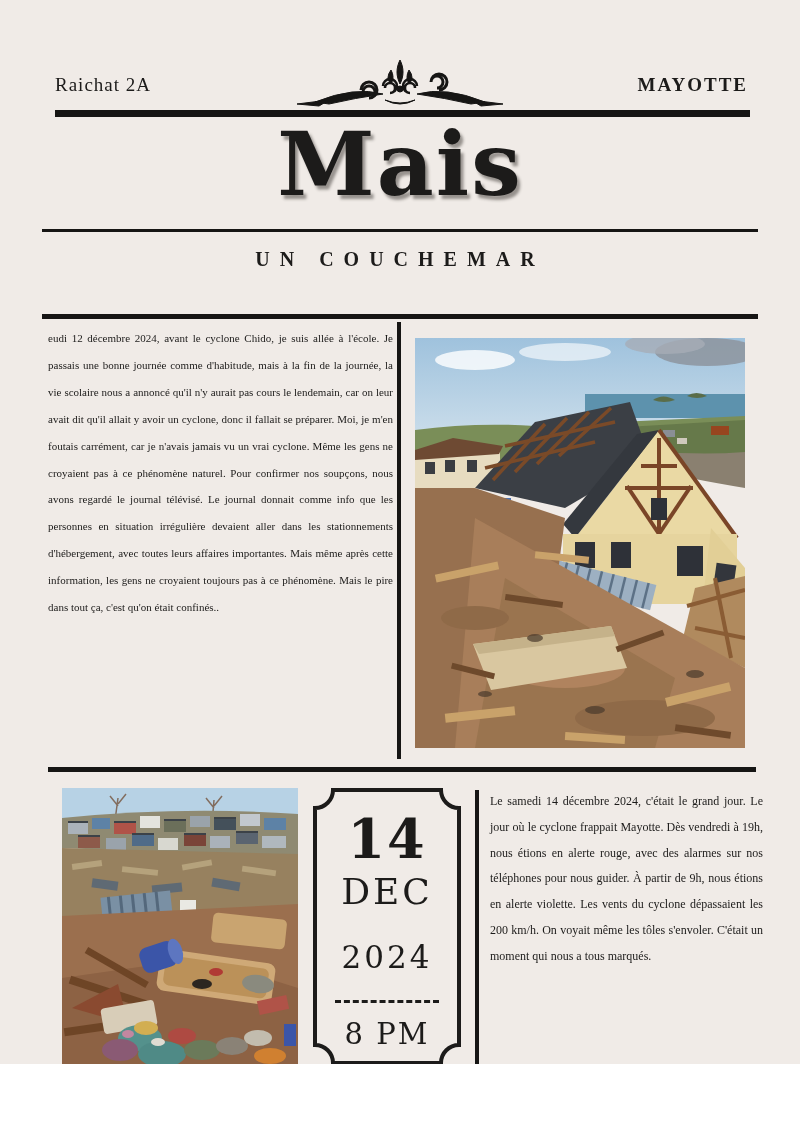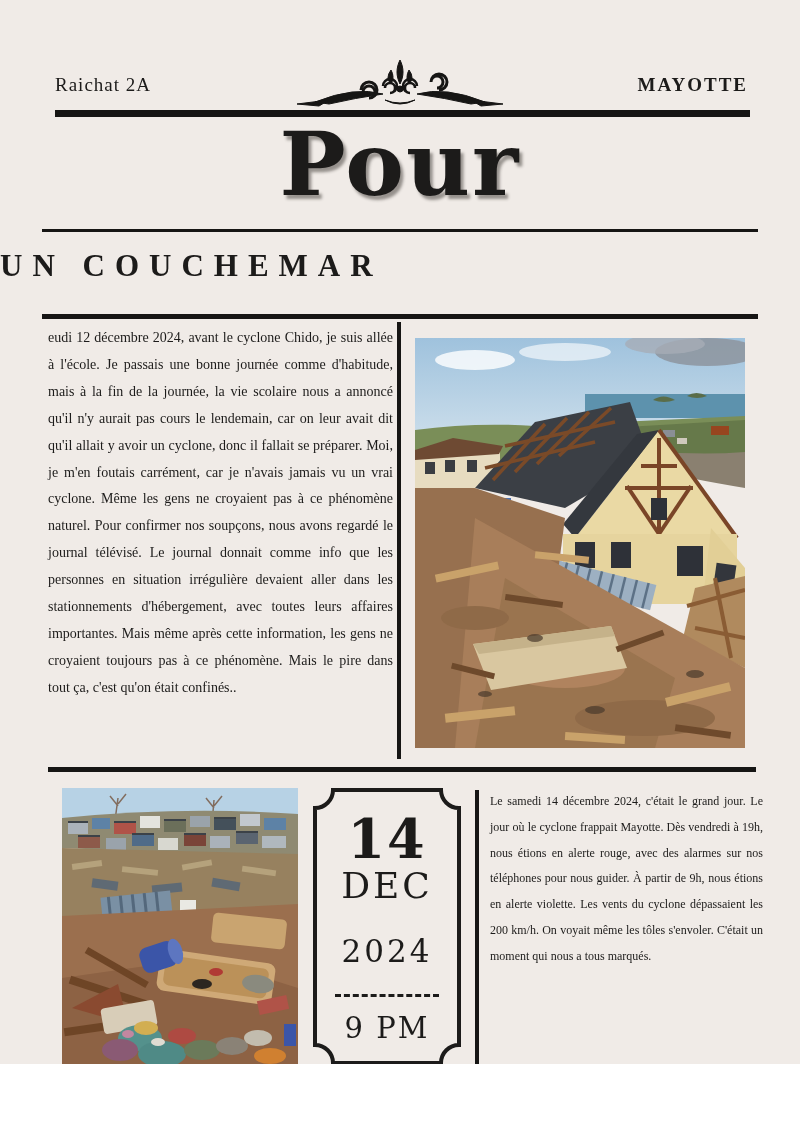--- a/index.html
+++ b/index.html
@@ -22,43 +22,43 @@
   .title{
     position:absolute;left:0;right:0;top:116px;
     text-align:center;
     font-family:"DejaVu Serif", serif;
     font-size:88px;font-weight:bold;line-height:1.1;
     letter-spacing:2px;
     text-shadow:3px 4px 3px rgba(40,35,30,.45);
   }
   .subtitle{
     position:absolute;left:0;right:0;top:248px;
-    text-align:left;
-    font-size:31px;font-weight:bold;letter-spacing:10px;
+    text-align:center;
+    font-size:20px;font-weight:bold;letter-spacing:10px;
   }
   .article-left{
     position:absolute;left:48px;top:325px;width:345px;
-    font-size:14px;line-height:26.9px;
+    font-size:11px;line-height:26.9px;
     text-align:justify;
   }
   .vdiv{position:absolute;background:#161514;}
   .vdiv-1{left:397px;top:322px;width:4px;height:437px;}
   .vdiv-2{left:475px;top:790px;width:4px;height:274px;}
   .photo{position:absolute;display:block;}
   .photo-top{left:415px;top:338px;width:330px;height:410px;}
   .photo-bottom{left:62px;top:788px;width:236px;height:278px;}
   .ticket{position:absolute;left:313px;top:788px;width:148px;height:277px;text-align:center;}
   .ticket svg.frame{position:absolute;inset:0;}
   .ticket-inner{
     position:absolute;inset:0;display:flex;flex-direction:column;
     align-items:center;justify-content:flex-start;
     font-family:"DejaVu Serif", serif;
   }
   .ticket-day{font-size:54px;font-weight:bold;line-height:1;margin-top:24px;letter-spacing:2px;}
-  .ticket-month{font-size:36px;line-height:1.1;margin-top:0;letter-spacing:3px;}
+  .ticket-month{font-size:36px;line-height:1.1;margin-top:6px;letter-spacing:3px;}
   .ticket-year{font-size:31px;line-height:1.1;margin-top:28px;letter-spacing:3px;}
   .ticket-dash{width:104px;border-top:3px dashed #1c1b1a;margin-top:26px;}
   .ticket-time{font-size:29px;line-height:1.1;margin-top:16px;letter-spacing:2px;}
   .article-right{
     position:absolute;left:490px;top:789px;width:273px;
     font-size:12px;line-height:25.8px;
     text-align:justify;
   }
 </style>
 </head>
@@ -85,21 +85,21 @@
         <path d="M2 48 L34 44 L24 50 Z"></path>
         <path d="M208 48 L176 44 L186 50 Z"></path>
       </g>
     </svg>
   </div>
 
   <div class="hdr-right">MAYOTTE</div>
 
   <div class="rule rule-a"></div>
 
-  <div class="title">Pour</div>
+  <div class="title">Mais</div>
 
   <div class="rule rule-b"></div>
 
   <div class="subtitle">UN COUCHEMAR</div>
 
   <div class="rule rule-c"></div>
 
   <div class="article-left">eudi 12 décembre 2024, avant le cyclone Chido, je suis allée à l'école. Je passais une bonne journée comme d'habitude, mais à la fin de la journée, la vie scolaire nous a annoncé qu'il n'y aurait pas cours le lendemain, car on leur avait dit qu'il allait y avoir un cyclone, donc il fallait se préparer. Moi, je m'en foutais carrément, car je n'avais jamais vu un vrai cyclone. Même les gens ne croyaient pas à ce phénomène naturel. Pour confirmer nos soupçons, nous avons regardé le journal télévisé. Le journal donnait comme info que les personnes en situation irrégulière devaient aller dans les stationnements d'hébergement, avec toutes leurs affaires importantes. Mais même après cette information, les gens ne croyaient toujours pas à ce phénomène. Mais le pire dans tout ça, c'est qu'on était confinés..</div>
 
   <div class="vdiv vdiv-1"></div>
@@ -345,21 +345,21 @@
 
   <div class="ticket">
     <svg class="frame" width="148" height="277" viewBox="0 0 148 277">
       <path d="M 20 2 H 128 A 18 18 0 0 0 146 20 V 257 A 18 18 0 0 0 128 275 H 20 A 18 18 0 0 0 2 257 V 20 A 18 18 0 0 0 20 2 Z" fill="none" stroke="#1c1b1a" stroke-width="4"></path>
     </svg>
     <div class="ticket-inner">
       <div class="ticket-day">14</div>
       <div class="ticket-month">DEC</div>
       <div class="ticket-year">2024</div>
       <div class="ticket-dash"></div>
-      <div class="ticket-time">9 PM</div>
+      <div class="ticket-time">8 PM</div>
     </div>
   </div>
 
   <div class="vdiv vdiv-2"></div>
 
   <div class="article-right">Le samedi 14 décembre 2024, c'était le grand jour. Le jour où le cyclone frappait Mayotte. Dès vendredi à 19h, nous étions en alerte rouge, avec des alarmes sur nos téléphones pour nous guider. À partir de 9h, nous étions en alerte violette. Les vents du cyclone dépassaient les 200 km/h. On voyait même les tôles s'envoler. C'était un moment qui nous a tous marqués.</div>
 
 </div>
 
 </body></html>

